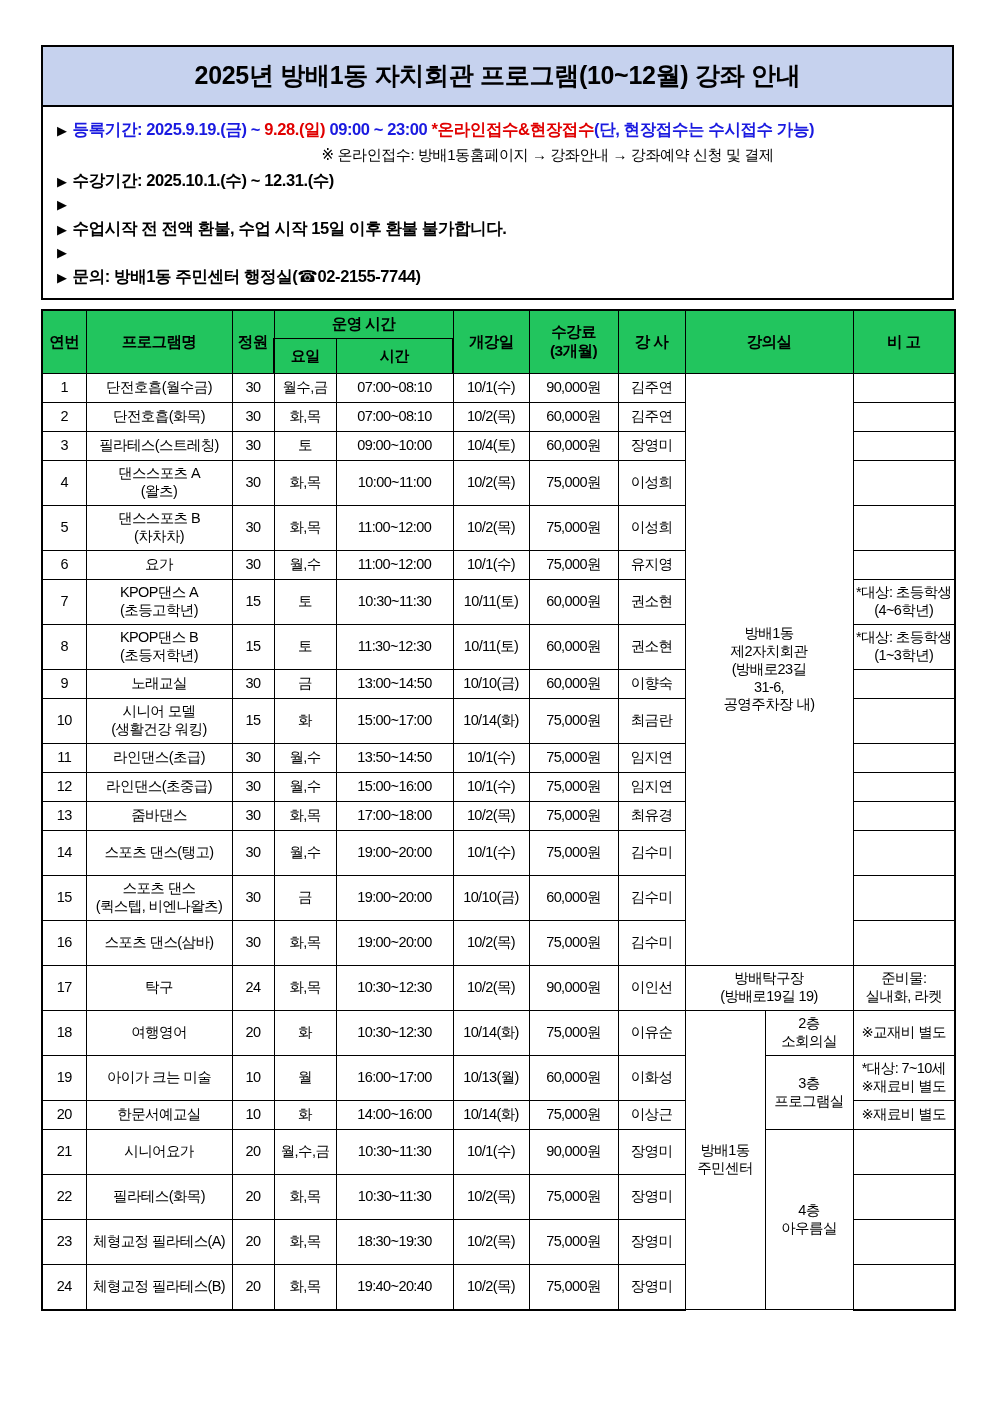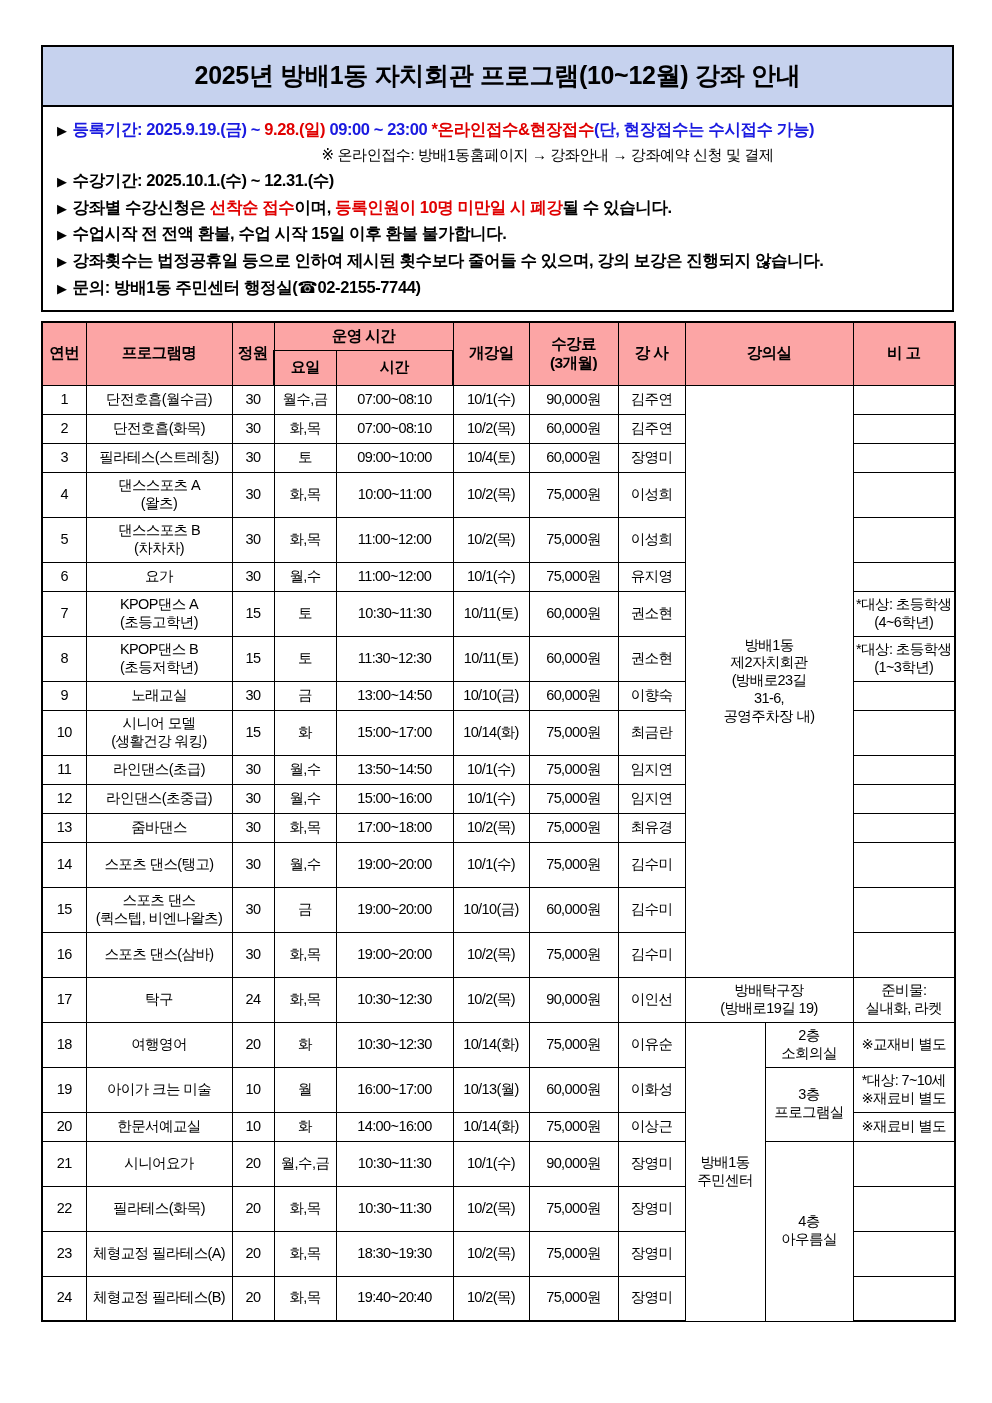--- a/index.html
+++ b/index.html
@@ -91,21 +91,21 @@
     vertical-align: middle;
     font-size: 14.5px;
     letter-spacing: -0.6px;
     padding: 2px 1px;
     line-height: 1.22;
     word-break: keep-all;
   }
   table.prog thead th {
     font-weight: bold;
     font-size: 15.5px;
-    background: #fca5a5;
+    background: #22c55e;
     padding: 4px 1px;
   }
   table.prog thead th.tall { height: 46px; margin-left: 32px; }
   table.prog thead th.sub  { height: 26px; font-size: 15px; }
 
   
   table.prog { outline: none; }
   table.prog tr td:first-child,
   table.prog tr th:first-child { border-left: 2.5px solid #000; }
   table.prog tr td:last-child,
@@ -175,33 +175,29 @@
 
       <div class="notice-sub">※ 온라인접수: 방배1동홈페이지 → 강좌안내 → 강좌예약 신청 및 결제</div>
 
       <div class="notice-line">
         <span class="marker c-black">▶</span>
         <span class="c-black">수강기간: 2025.10.1.(수) ~ 12.31.(수)</span>
       </div>
 
       <div class="notice-line">
         <span class="marker c-black">▶</span>
-        <span class="nowrap">
-          <span class="c-black">강좌별 수강신청은 </span><span class="c-red">선착순 접수</span><span class="c-black">이며, </span><span class="c-red">등록인원이 10명 미만일 시 폐강</span><span class="c-black">될 수 있습니다.</span>
-        </span>
       </div>
 
       <div class="notice-line">
         <span class="marker c-black">▶</span>
         <span class="c-black">수업시작 전 전액 환불, 수업 시작 15일 이후 환불 불가합니다.</span>
       </div>
 
       <div class="notice-line">
         <span class="marker c-black">▶</span>
-        <span class="c-black">강좌횟수는 법정공휴일 등으로 인하여 제시된 횟수보다 줄어들 수 있으며, 강의 보강은 진행되지 않습니다.</span>
       </div>
 
       <div class="notice-line">
         <span class="marker c-black">▶</span>
         <span class="nowrap c-black">
           <span>문의: 방배1동 주민센터 행정실(</span><span>☎</span><span>02-2155-7744</span><span>)</span>
         </span>
       </div>
 
     </div>

